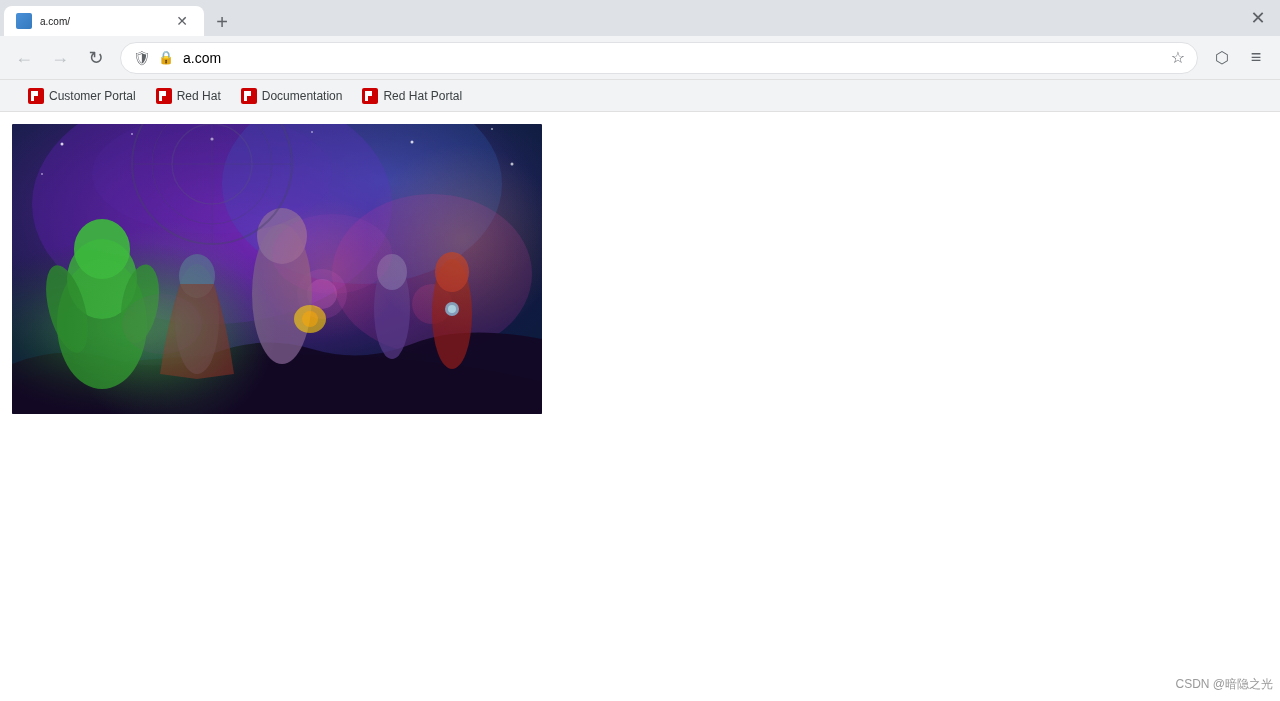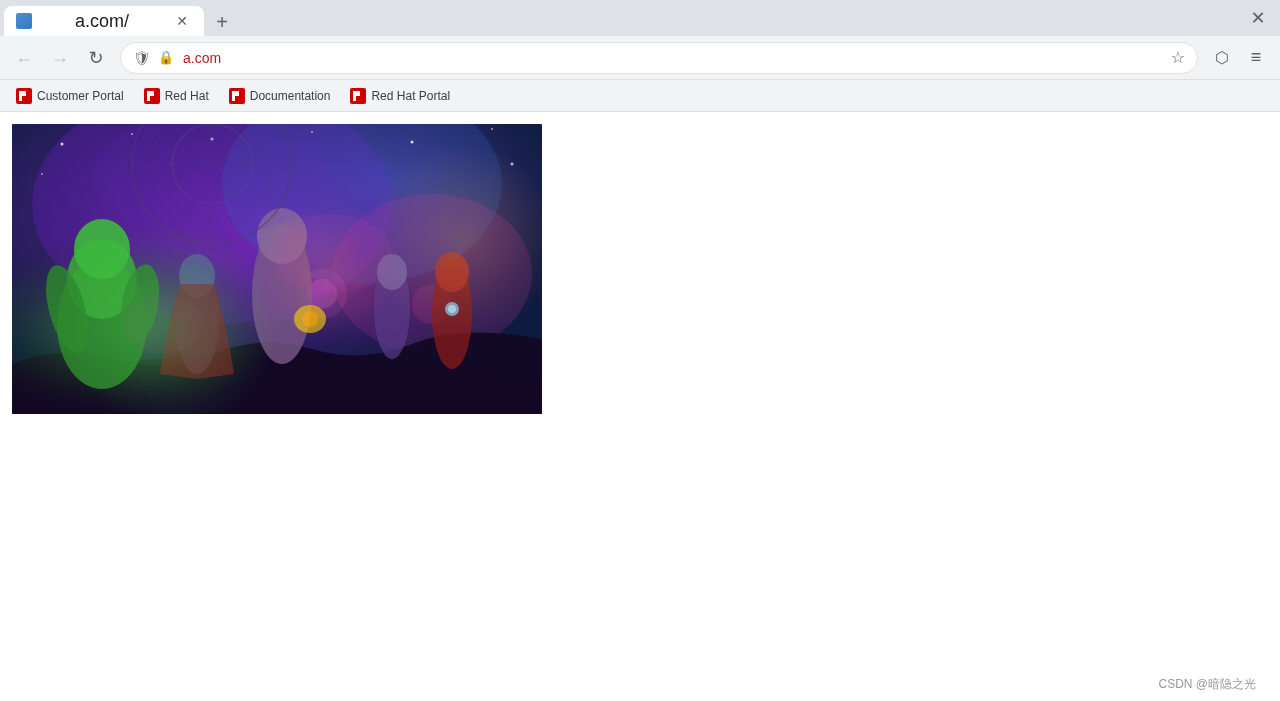--- a/index.html
+++ b/index.html
@@ -38,22 +38,21 @@
       background: #999;
       border-radius: 2px;
       flex-shrink: 0;
     }
 
     .tab-title {
       flex: 1;
       overflow: hidden;
       text-overflow: ellipsis;
       white-space: nowrap;
-      font-size: 18px;
-      text-align: center;
+      font-size: 10px;
     }
 
     .tab-close {
       width: 20px;
       height: 20px;
       display: flex;
       align-items: center;
       justify-content: center;
       border-radius: 50%;
       cursor: pointer;
@@ -141,21 +140,21 @@
       color: #5f6368;
       font-size: 14px;
       flex-shrink: 0;
     }
 
     .address-input {
       flex: 1;
       border: none;
       outline: none;
       font-size: 14px;
-      color: #b91c1c;
+      color: #000000;
       background: transparent;
     }
 
     .star-icon {
       color: #5f6368;
       font-size: 16px;
       cursor: pointer;
       flex-shrink: 0;
     }
 
@@ -164,21 +163,21 @@
       align-items: center;
       gap: 2px;
     }
 
     
     .bookmarks-bar {
       display: flex;
       align-items: center;
       height: 32px;
       background: #f1f3f4;
-      padding: 0 8px;
+      padding: 0 20px;
       gap: 4px;
       border-bottom: 1px solid #e0e0e0;
     }
 
     .bookmark-item {
       display: flex;
       align-items: center;
       gap: 5px;
       padding: 4px 8px;
       border-radius: 4px;
@@ -231,21 +230,21 @@
       background: 
         radial-gradient(circle at 30% 70%, rgba(80, 200, 80, 0.3) 0%, transparent 25%),
         radial-gradient(circle at 60% 50%, rgba(255, 120, 50, 0.2) 0%, transparent 20%),
         radial-gradient(circle at 85% 40%, rgba(255, 200, 50, 0.2) 0%, transparent 20%);
     }
 
     
     .watermark {
       position: absolute;
       bottom: 8px;
-      right: 24px;
+      right: 7px;
       font-size: 12px;
       color: #999;
     }
 
     
     .tab-row {
       display: flex;
       align-items: center;
       position: relative;
       height: 36px;

